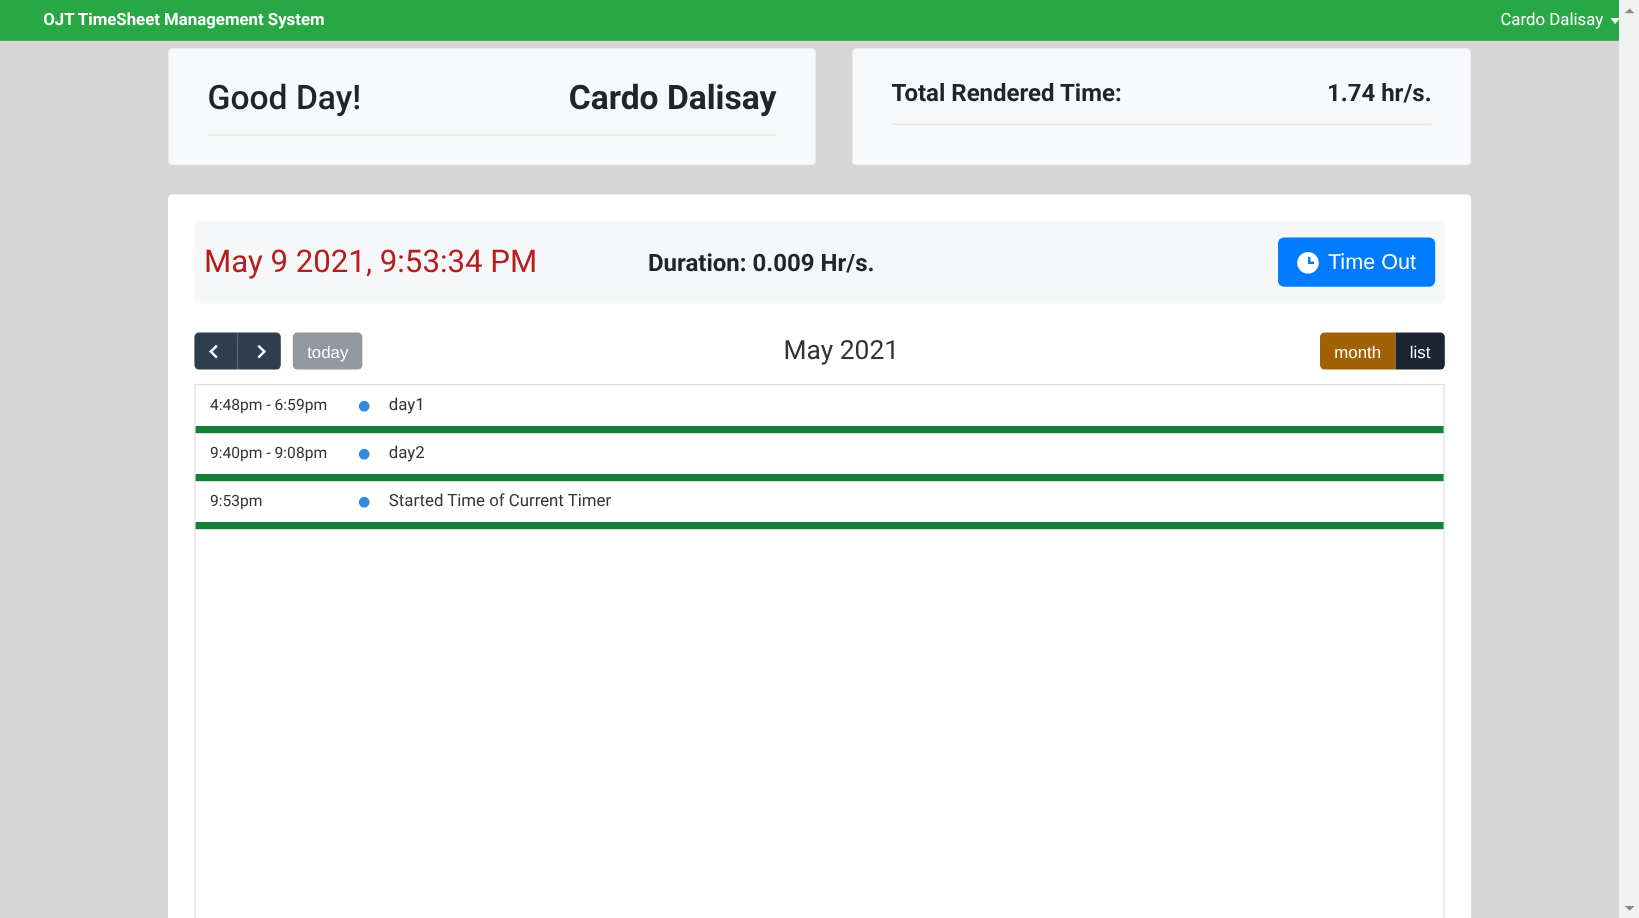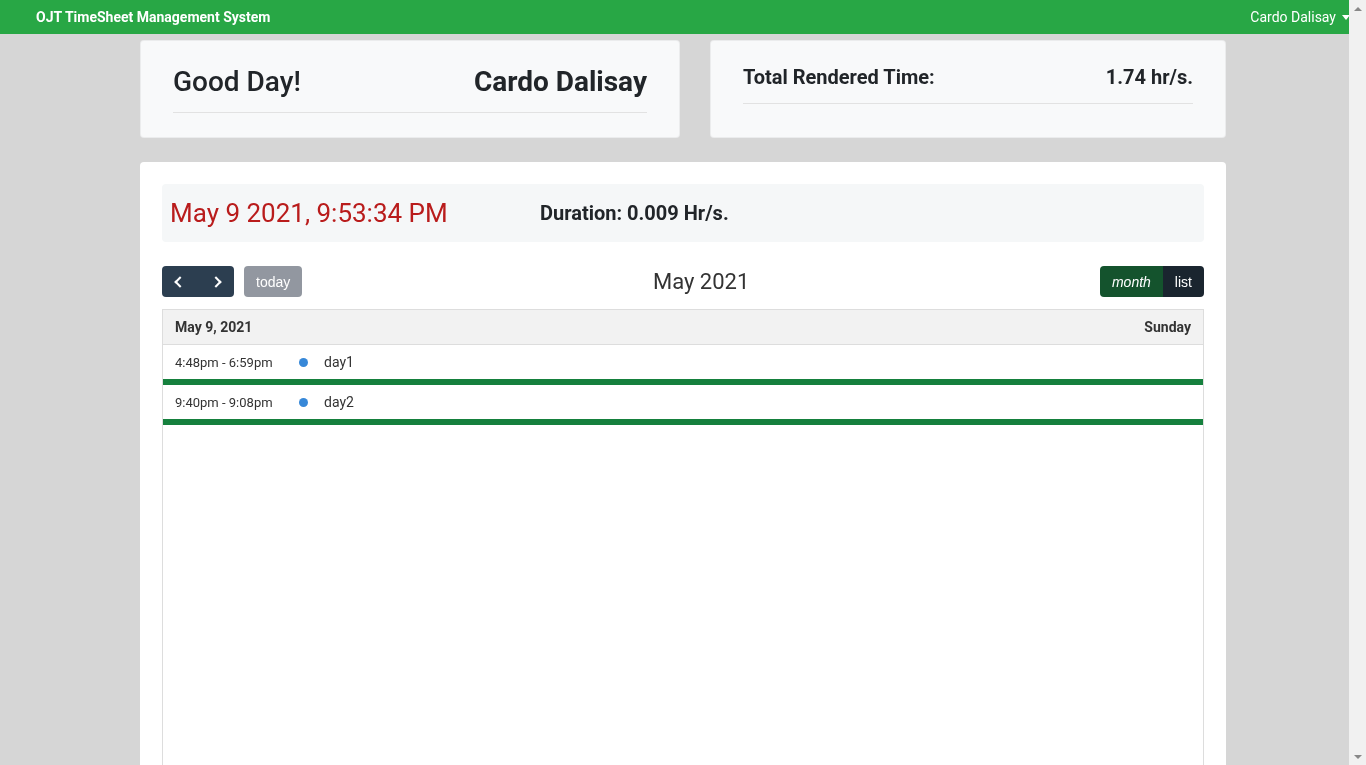--- a/index.html
+++ b/index.html
@@ -204,21 +204,21 @@
       display: flex;
     }
     .view-btn {
       border: none;
       height: 31px;
       padding: 0 12px;
       font-size: 14px;
       cursor: pointer;
       color: #fff;
     }
-    .view-btn.month { background: #14532d; border-radius: 4px 0 0 4px; font-style: italic; }
+    .view-btn.month { background: #a16207; border-radius: 4px 0 0 4px; }
     .view-btn.list { background: #1a252f; border-radius: 0 4px 4px 0; }
     .calendar-list {
       border: 1px solid #ddd;
       min-height: 460px;
     }
     .list-day-header {
       background: #f2f2f2;
       border-bottom: 1px solid #ddd;
       padding: 9px 12px;
       display: flex;
@@ -298,20 +298,24 @@
         <span class="total-label">Total Rendered Time:</span>
         <span class="total-value">1.74 hr/s.</span>
       </div>
     </div>
   </div>
 
   <div class="main-panel">
     <div class="status-bar">
       <div class="status-datetime">May 9 2021, 9:53:34 PM</div>
       <div class="status-duration">Duration: 0.009 Hr/s.</div>
+      <button class="btn-timeout">
+        <span class="clock-icon"></span>
+        <span>Time Out</span>
+      </button>
     </div>
 
     <div class="calendar-toolbar">
       <div class="toolbar-left">
         <div class="nav-btn-group">
           <button class="nav-btn">
             <span class="chevron chevron-left"></span>
           </button>
           <button class="nav-btn">
             <span class="chevron chevron-right"></span>
@@ -320,34 +324,35 @@
         <button class="today-btn">today</button>
       </div>
       <div class="calendar-title">May 2021</div>
       <div class="view-btn-group">
         <button class="view-btn month">month</button>
         <button class="view-btn list">list</button>
       </div>
     </div>
 
     <div class="calendar-list">
-      <div class="list-day-header">
-        <span>May 9, 2021</span>
-        <span>Sunday</span>
-      </div>
       <div class="list-event">
         <span class="event-time">4:48pm - 6:59pm</span>
         <span class="event-dot"></span>
         <span class="event-title">day1</span>
       </div>
       <div class="list-event">
         <span class="event-time">9:40pm - 9:08pm</span>
         <span class="event-dot"></span>
         <span class="event-title">day2</span>
       </div>
+      <div class="list-event">
+        <span class="event-time">9:53pm</span>
+        <span class="event-dot"></span>
+        <span class="event-title">Started Time of Current Timer</span>
+      </div>
     </div>
   </div>
 </div>
 
 <div class="scrollbar">
   <div class="scroll-up">
       <div class="scroll-arrow up"></div>
     </div>
   <div class="scroll-down">
       <div class="scroll-arrow down"></div>

